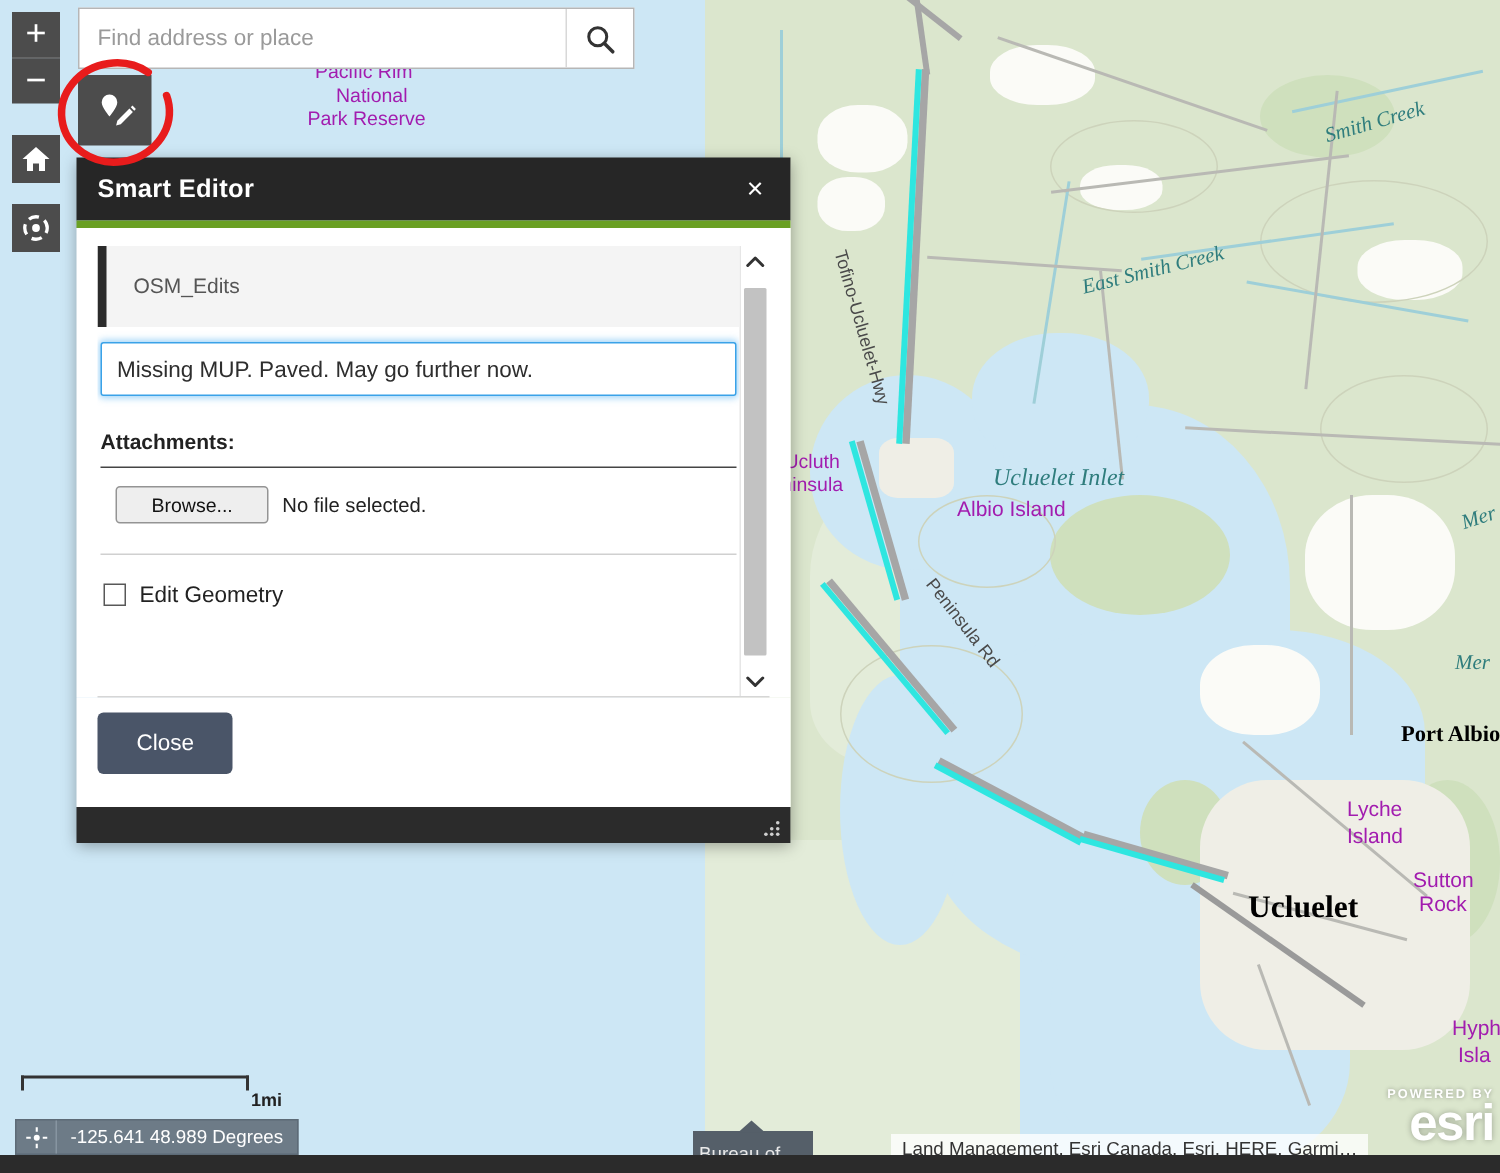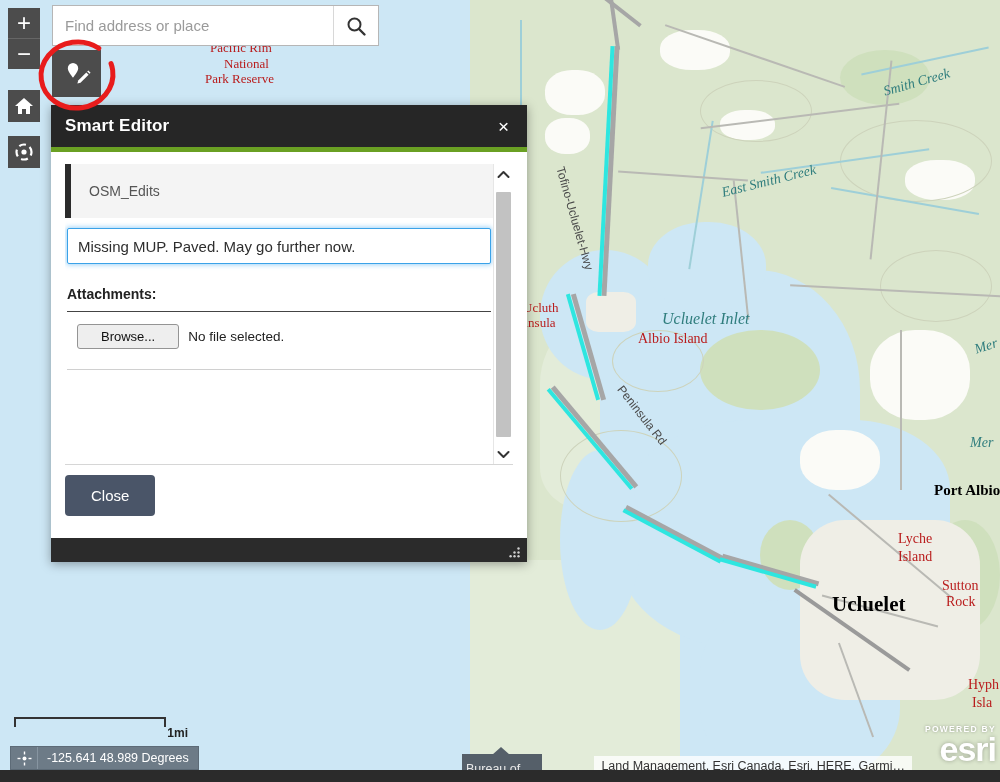--- a/index.html
+++ b/index.html
@@ -18,35 +18,35 @@
   .road{position:absolute;background:#9a9a9a;}
   .road-minor{position:absolute;background:#b9b9b4;}
   .hwy{position:absolute;background:#a6a6a6;}
   .route{position:absolute;background:#2ee6e0;}
   .stream{position:absolute;background:#9ecfd8;}
   .contour{position:absolute;border:1px solid #cdd3bb;border-radius:50%;background:transparent;}
 
   .maplabel{position:absolute;color:#4c4c4c;white-space:nowrap;pointer-events:none;}
   .lbl-water{color:#2f7d7d;font-style:italic;font-family:"Liberation Serif",serif;}
   .lbl-city{color:#000000;font-family:"Liberation Serif",serif;font-weight:bold;}
-  .lbl-place{color:#b91c1c;font-family:Liberation Serif, serif;}
+  .lbl-place{color:#a21caf;}
   .lbl-road{color:#4a4a4a;font-size:11px;}
 
   
   #zoombar{position:absolute;left:8px;top:8px;width:32px;z-index:40;}
   .tool-btn{width:32px;height:30px;background:#4c4c4c;color:#fff;display:flex;
             align-items:center;justify-content:center;cursor:pointer;}
   #zoombar .tool-btn:first-child{border-bottom:1px solid #666;}
   #homebtn{position:absolute;left:8px;top:90px;width:32px;height:32px;background:#4c4c4c;
            display:flex;align-items:center;justify-content:center;cursor:pointer;z-index:40;}
   #locbtn{position:absolute;left:8px;top:136px;width:32px;height:32px;background:#4c4c4c;
           display:flex;align-items:center;justify-content:center;cursor:pointer;z-index:40;}
 
   
-  #search{position:absolute;left:52px;top:5px;width:327px;height:41px;background:#fff;
+  #search{position:absolute;left:52px;top:5px;width:371px;height:41px;background:#fff;
           border:1px solid #b6b6b6;display:flex;z-index:40;box-sizing:border-box;}
   #search-input{flex:1;border:none;outline:none;padding:0 12px;font-size:15px;
                 color:#333;font-family:"Liberation Sans",sans-serif;background:transparent;}
   #search-input::placeholder{color:#9a9a9a;}
   #search-btn{width:44px;border-left:1px solid #d8d8d8;display:flex;align-items:center;
               justify-content:center;cursor:pointer;}
 
   
   #edit-tool{position:absolute;left:52px;top:50px;width:49px;height:47px;background:#4c4c4c;
              display:flex;align-items:center;justify-content:center;cursor:pointer;z-index:41;}
@@ -294,20 +294,24 @@
         <div class="sec-title">Attachments:</div>
         <hr class="hr-dark">
 
         <div class="filerow">
           <button id="browse-btn">Browse...</button>
           <span id="nofile">No file selected.</span>
         </div>
 
         <hr class="hr-light">
 
+        <div class="checkrow">
+          <div id="geom-check"></div>
+          <span class="checklabel">Edit Geometry</span>
+        </div>
 
       </div>
 
       <div id="sbar">
         <div class="sb-arrow">
           <svg width="13" height="9" viewBox="0 0 13 9">
             <path d="M1.5 7 L6.5 2 L11.5 7" fill="none" stroke="#333" stroke-width="2" stroke-linecap="round" stroke-linejoin="round"></path>
           </svg>
         </div>
         <div id="sb-track">

